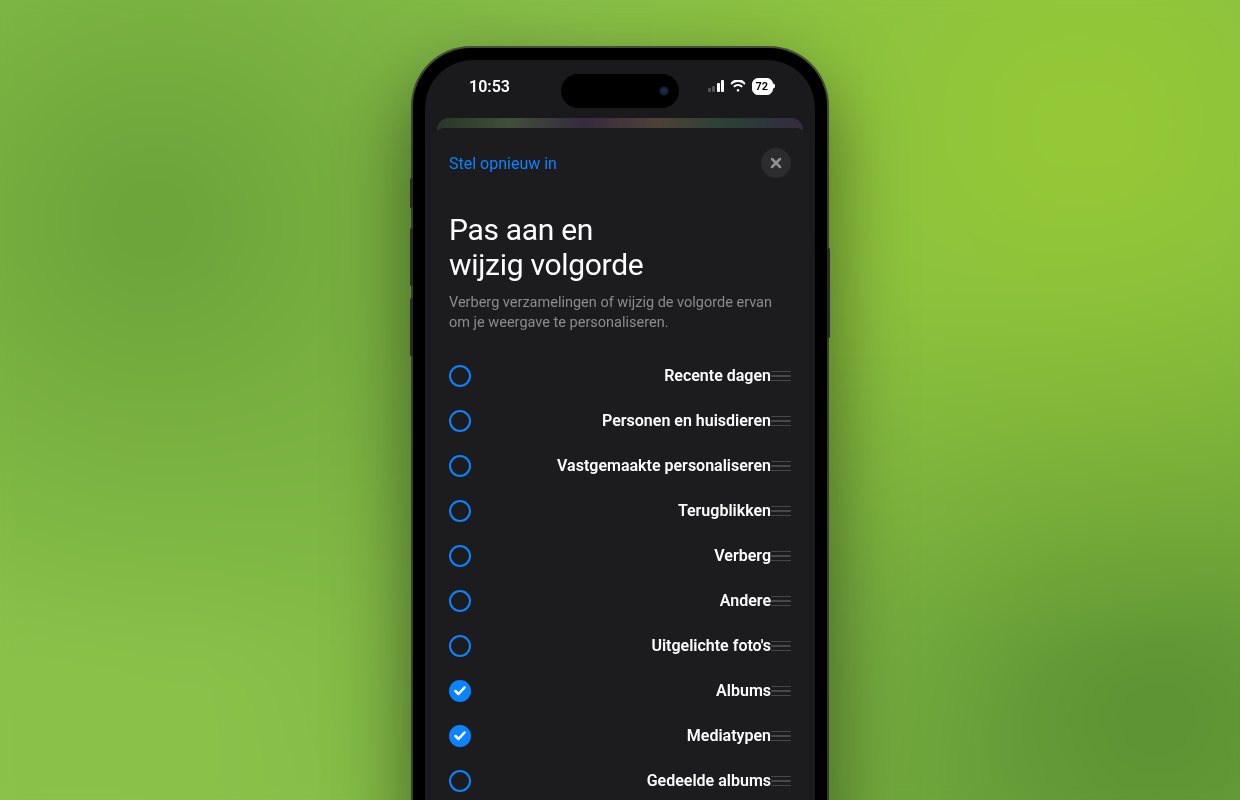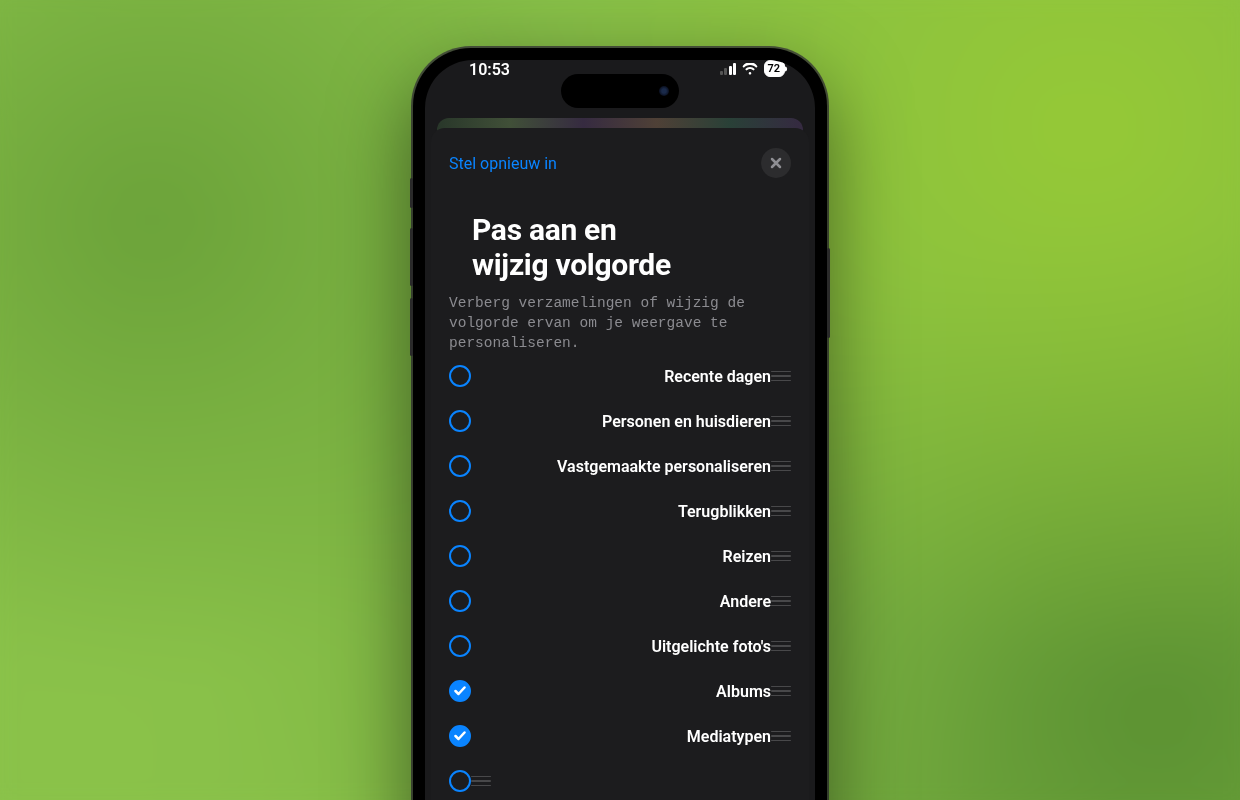--- a/index.html
+++ b/index.html
@@ -70,24 +70,24 @@
     .camera-dot {
       width: 10px;
       height: 10px;
       background: radial-gradient(circle, #1a2a4a 30%, #0a1020 70%);
       border-radius: 50%;
     }
     .status-bar {
       position: absolute;
       top: 0;
       left: 0;
-      right: 0;
+      right: 12px;
       height: 56px;
       display: flex;
-      align-items: flex-start;
+      align-items: center;
       justify-content: space-between;
       padding: 0 30px 4px;
       color: #fff;
       z-index: 5;
     }
     .status-time {
       font-size: 16px;
       font-weight: 600;
       padding-left: 14px;
     }
@@ -175,32 +175,31 @@
       border-radius: 50%;
       background: #2c2c2e;
       display: flex;
       align-items: center;
       justify-content: center;
       color: #8e8e93;
     }
     .close-btn svg { width: 12px; height: 12px; }
     .sheet-title {
       font-size: 30px;
-      font-weight: 700;
+      font-weight: 400;
       color: #fff;
       line-height: 1.18;
       margin-bottom: 10px;
       letter-spacing: -0.3px;
-      margin-left: 23px;
     }
     .sheet-desc {
       font-size: 14.5px;
       color: #8b8b90;
       line-height: 1.4;
-      font-family: Liberation Mono, monospace;
+      margin-bottom: 20px;
     }
     .list { }
     .list-item {
       display: flex;
       align-items: center;
       height: 45px;
       text-align: right;
     }
     .check-circle {
       width: 22px;
@@ -325,21 +324,21 @@
             <div class="check-circle"></div>
             <span class="item-label">Terugblikken</span>
             <div class="drag-handle">
               <span></span>
               <span></span>
               <span></span>
             </div>
           </div>
           <div class="list-item">
             <div class="check-circle"></div>
-            <span class="item-label">Reizen</span>
+            <span class="item-label">Verberg</span>
             <div class="drag-handle">
               <span></span>
               <span></span>
               <span></span>
             </div>
           </div>
           <div class="list-item">
             <div class="check-circle"></div>
             <span class="item-label">Andere</span>
             <div class="drag-handle">
@@ -378,20 +377,21 @@
             </div>
             <span class="item-label">Mediatypen</span>
             <div class="drag-handle">
               <span></span>
               <span></span>
               <span></span>
             </div>
           </div>
           <div class="list-item">
             <div class="check-circle"></div>
+            <span class="item-label">Gedeelde albums</span>
             <div class="drag-handle">
               <span></span>
               <span></span>
               <span></span>
             </div>
           </div>
           <div class="list-item">
             <div class="check-circle"></div>
           </div>
         </div>

